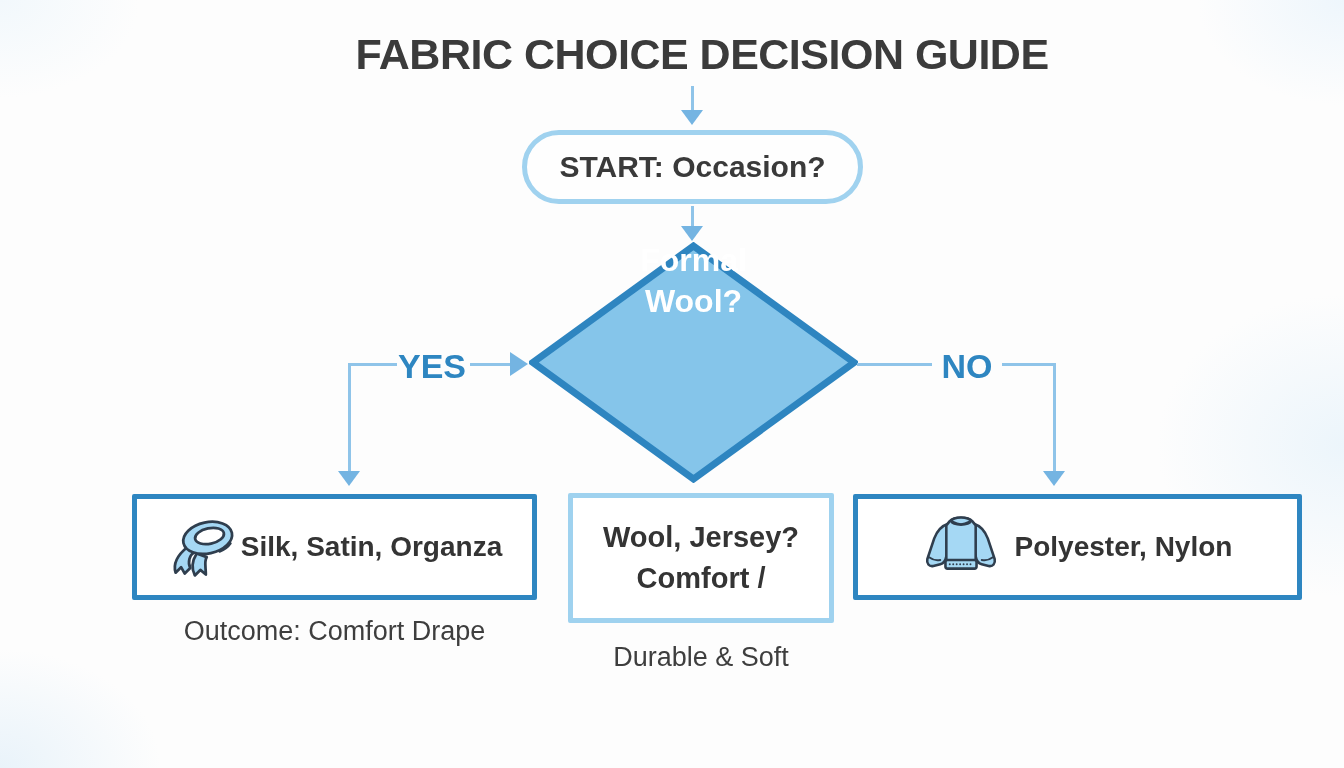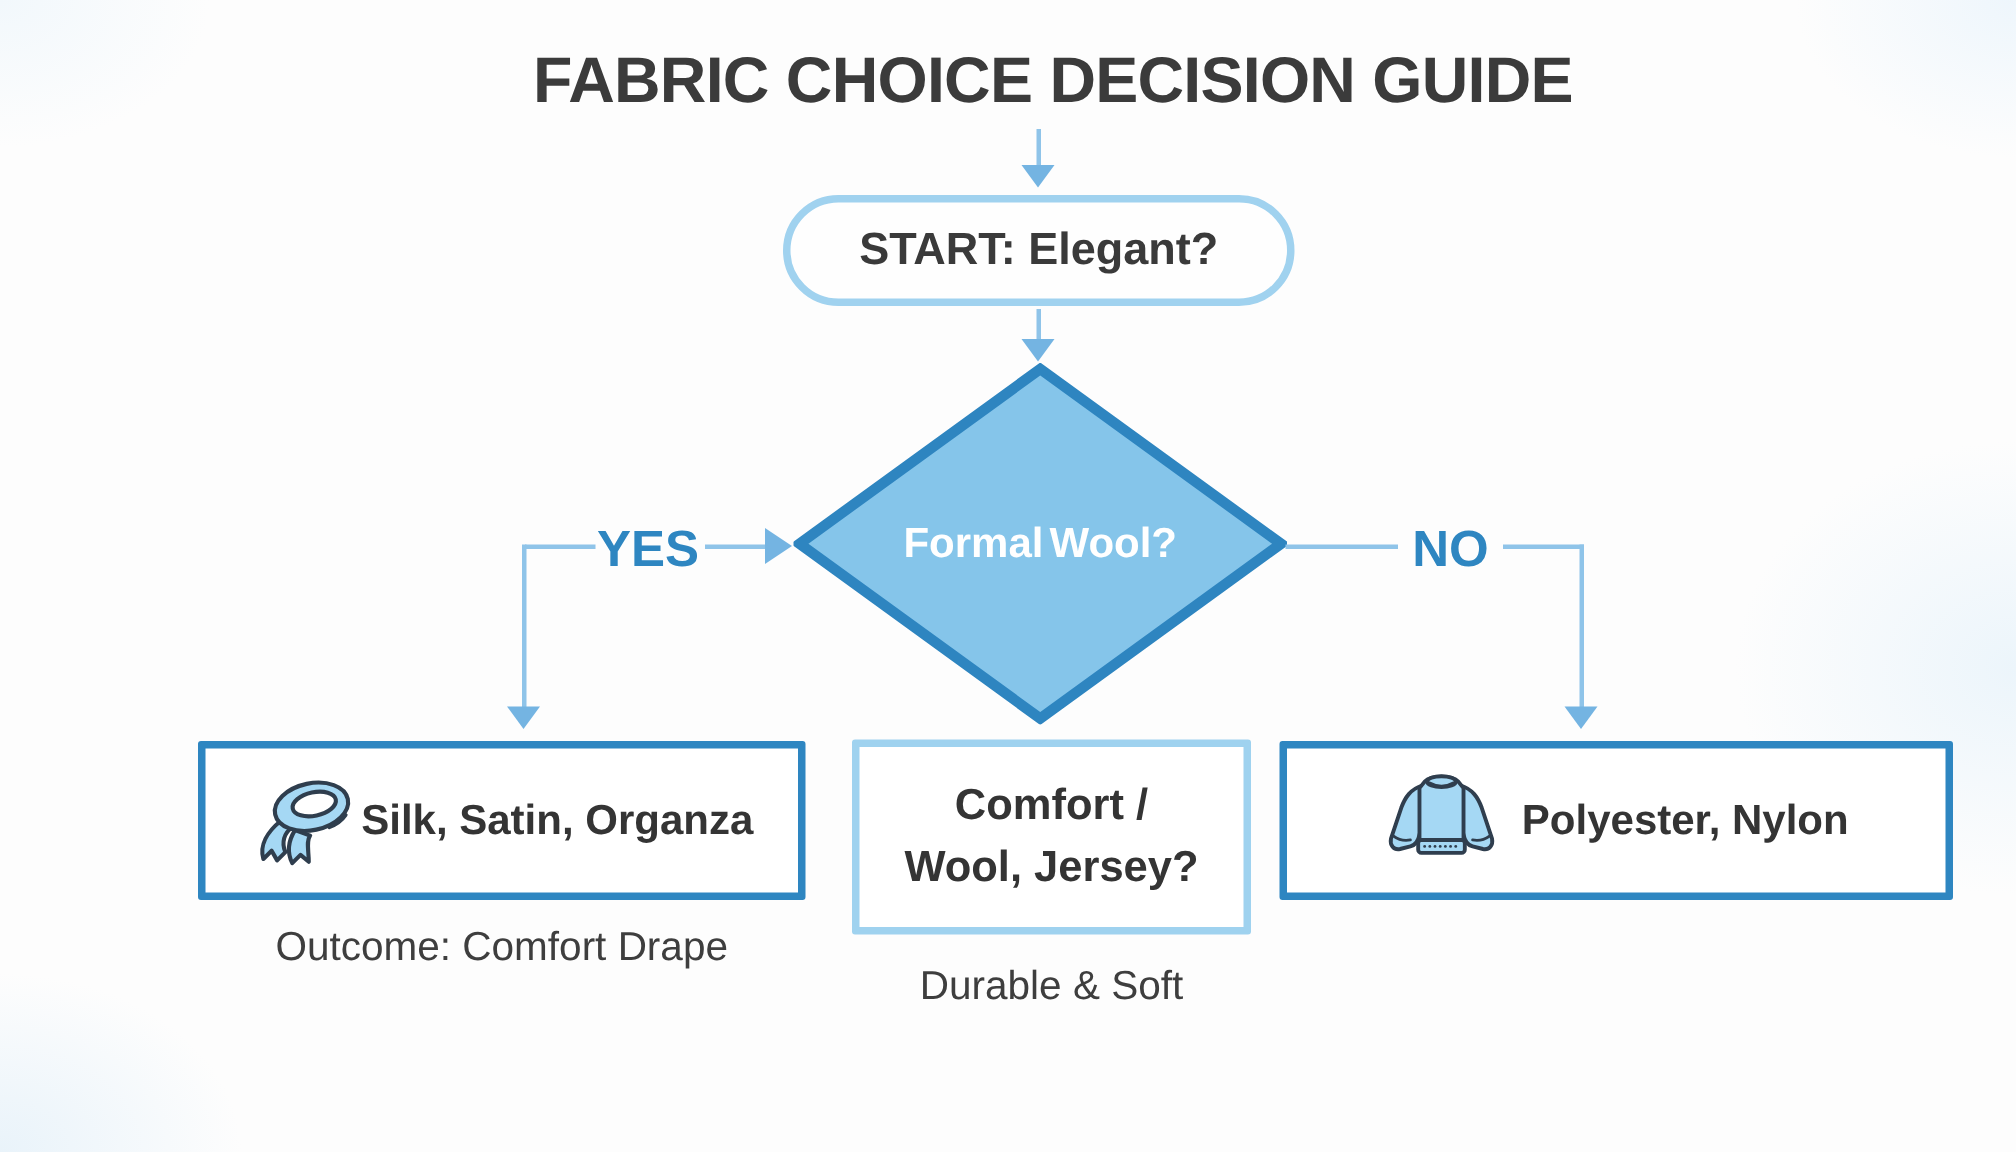--- a/index.html
+++ b/index.html
@@ -43,23 +43,23 @@
 
   
   .pill{
     left:492px;top:130px;width:341px;height:74px;box-sizing:border-box;
     border:5px solid #a0d2ef;border-radius:40px;background:#fefefe;
     display:flex;align-items:center;justify-content:center;
     font-size:30px;font-weight:700;color:#3a3a3a;
   }
   .diamond-wrap{left:499px;top:242px;width:329px;height:241px;}
   .diamond-label{
-    position:absolute;inset:0;display:flex;
-    align-items:center;justify-content:center;gap:4px;
-    font-size:28px;font-weight:700;color:#ffffff;line-height:1.15;
+    position:absolute;inset:0;display:flex;flex-direction:column;
+    align-items:center;justify-content:flex-start;gap:4px;
+    font-size:32px;font-weight:700;color:#ffffff;line-height:1.15;
   }
 
   .outcome-box{
     box-sizing:border-box;background:#ffffff;border-radius:2px;
     display:flex;align-items:center;justify-content:center;
     color:#343434;font-weight:700;
   }
   .box-strong{border:5px solid #2e86c1;}
   .box-light{border:5px solid #9fd2ef;}
   .box-left{left:102px;top:494px;width:405px;height:106px;gap:0;font-size:28px;}
@@ -84,21 +84,21 @@
 <div class="stage">
 
   <div class="abs title">FABRIC CHOICE DECISION GUIDE</div>
 
   <div>
     <div class="abs stem-v" style="left:661px;top:86px;height:26px;"></div>
     <div class="abs head-down" style="left:651px;top:110px;"></div>
   </div>
 
   <div class="abs pill">
-    <span>START: Elegant?</span>
+    <span>START: Occasion?</span>
   </div>
 
   <div>
     <div class="abs stem-v" style="left:661px;top:206px;height:22px;"></div>
     <div class="abs head-down" style="left:651px;top:226px;"></div>
   </div>
 
   <div class="abs diamond-wrap">
     <svg class="icon-svg" width="329" height="241" viewBox="0 0 329 241">
       <polygon points="164.5,4 325,120.5 164.5,237 4,120.5" fill="#85c5ea" stroke="#2e85c0" stroke-width="7" stroke-linejoin="miter"></polygon>
@@ -133,22 +133,22 @@
         <path d="M32,43 C27,51 26,59 30,67 L36,61 L42,66 C42,58 40,51 43,47 Z" fill="#a5d8f4"></path>
         <ellipse cx="44" cy="26" rx="27" ry="17" transform="rotate(-12 44 26)" fill="#a5d8f4"></ellipse>
         <ellipse cx="46" cy="24" rx="16" ry="8.5" transform="rotate(-12 46 24)" fill="#ffffff"></ellipse>
         <path d="M57,41 Q65,38 69,32" fill="none" stroke-width="2.5"></path>
       </g>
     </svg>
     <span>Silk, Satin, Organza</span>
   </div>
 
   <div class="abs outcome-box box-light box-mid">
+    <span>Wool, Jersey?</span>
     <span>Comfort /</span>
-    <span>Wool, Jersey?</span>
   </div>
 
   <div class="abs outcome-box box-strong box-right">
     <svg class="icon-svg" width="76" height="70" viewBox="0 0 88 80">
       <g stroke="#2f3e4e" stroke-width="3" stroke-linejoin="round" stroke-linecap="round">
         <path d="M29,13 C20,16 16,22 13,30 L5,54 C4,59 7,63 12,62 L20,60 C24,59 26,56 27,51 L33,28 Z" fill="#a5d8f4"></path>
         <path d="M59,13 C68,16 72,22 75,30 L83,54 C84,59 81,63 76,62 L68,60 C64,59 62,56 61,51 L55,28 Z" fill="#a5d8f4"></path>
         <path d="M7,52 C11,55 15,56 20,55" fill="none" stroke-width="2.2"></path>
         <path d="M81,52 C77,55 73,56 68,55" fill="none" stroke-width="2.2"></path>
         <path d="M31,10 C36,5 52,5 57,10 L61,15 L61,57 C50,62 38,62 27,57 L27,15 Z" fill="#a5d8f4"></path>

